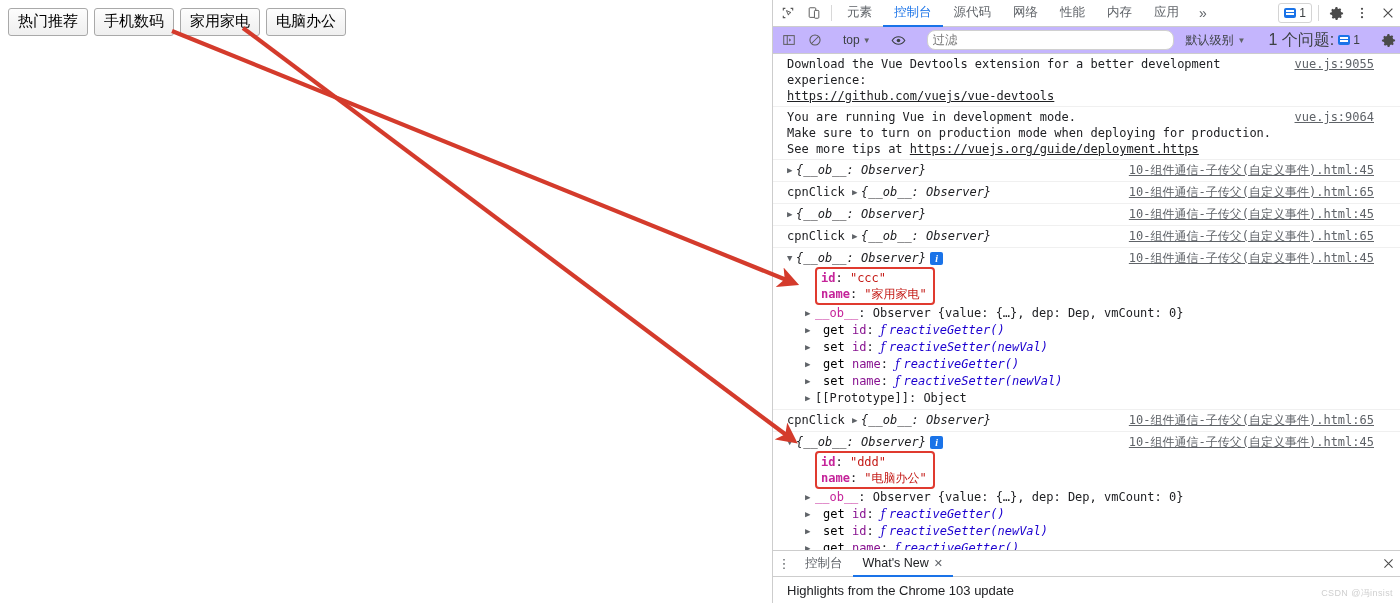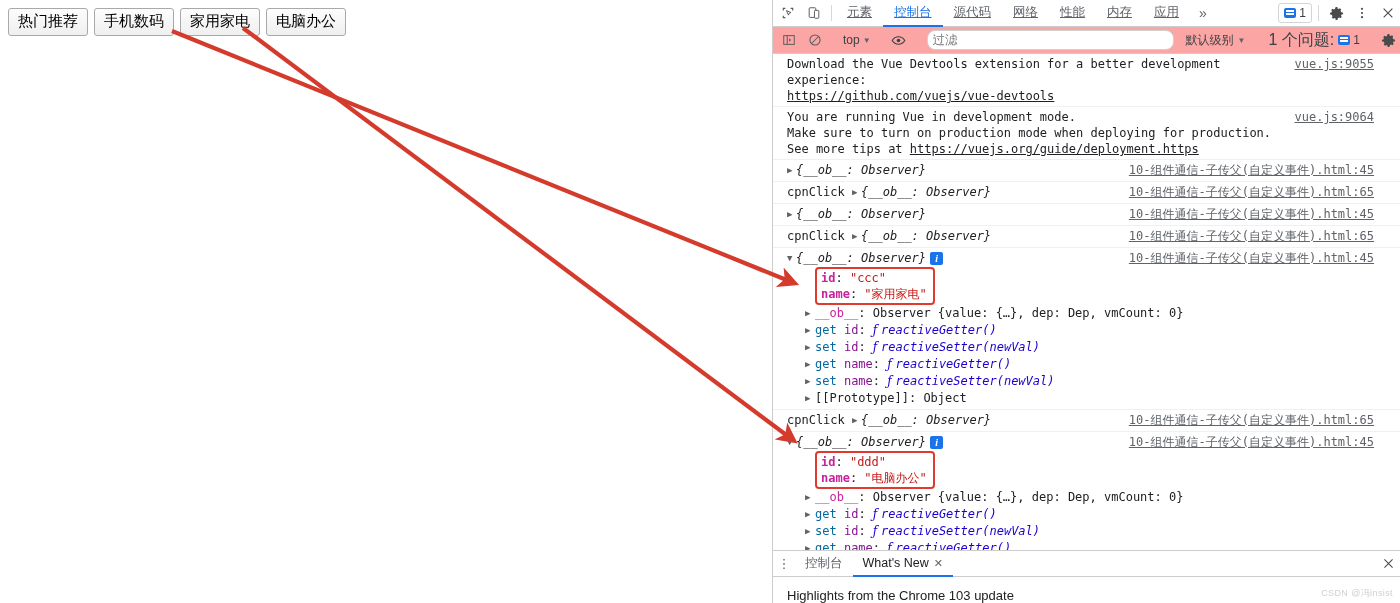--- a/index.html
+++ b/index.html
@@ -32,36 +32,36 @@
   #dt-tabstrip{
     height:26px;min-height:26px;display:flex;align-items:stretch;
     border-bottom:1px solid #cdcdcd;background:#fff;padding-left:2px;
   }
   .dt-iconbtn{
     width:26px;display:flex;align-items:center;justify-content:center;cursor:pointer;color:#5a5a5a;
   }
   .vsep{width:1px;background:#d8d8d8;margin:5px 4px;}
   .dt-tab{
     display:flex;align-items:center;padding:0 11px;font-size:12.5px;color:#5f6368;cursor:pointer;
-    border-bottom:2px solid transparent;margin-bottom:-1px;text-decoration:underline;
+    border-bottom:2px solid transparent;margin-bottom:-1px;
   }
   .dt-tab.active{color:#1a73e8;border-bottom-color:#1a73e8;}
   .dt-more{display:flex;align-items:center;padding:0 9px;color:#5f6368;font-size:14px;cursor:pointer;}
   .spacer{flex:1;}
   .badge-issues{
     display:flex;align-items:center;gap:3px;border:1px solid #d4d4d4;border-radius:3px;
     padding:1px 5px;margin:3px 2px;background:#fff;cursor:pointer;font-size:12px;color:#3c4043;
   }
   .sqicon{width:12px;height:10px;background:#1a73e8;border-radius:2px;position:relative;display:inline-block;}
   .sqicon:after{content:"";position:absolute;left:2px;top:2px;width:8px;height:1.5px;background:#fff;box-shadow:0 3px 0 #fff;}
 
   
   #dt-filterbar{
     height:26px;min-height:26px;display:flex;align-items:center;gap:0;
-    border-bottom:1px solid #cdcdcd;background:#fca5a5;padding-left:3px;
+    border-bottom:1px solid #cdcdcd;background:#c4b5fd;padding-left:3px;
   }
   .ctxsel{display:flex;align-items:center;gap:3px;font-size:12px;color:#3c4043;padding:0 6px;cursor:pointer;}
   .caret{font-size:8px;color:#5f6368;}
   #filter-input{
     flex:1;height:18px;border:1px solid #d0d0d0;border-radius:8px;margin:0 6px;
     font-size:12.5px;color:#202124;padding:0 5px;outline:none;background:#fff;
     font-family:"Liberation Sans","DejaVu Sans",sans-serif;
   }
   #filter-input::placeholder{color:#7a7a7a;}
   .lvlsel{display:flex;align-items:center;gap:4px;font-size:12px;color:#3c4043;padding:0 6px;cursor:pointer;white-space:nowrap;justify-content:center;}
@@ -87,41 +87,41 @@
   .objhead{font-style:italic;}
   .ibadge{
     display:inline-block;width:13px;height:13px;border-radius:2px;background:#1a73e8;color:#fff;
     font-family:"Liberation Serif",serif;font-size:10px;font-style:italic;font-weight:bold;
     text-align:center;line-height:13px;vertical-align:middle;margin-left:4px;
   }
   .propline{padding-left:28px;line-height:16px;color:#202124;white-space:nowrap;}
   .propline .tri{margin-left:-10px;margin-right:1px;}
   .key-purple{color:#881391;}
   .key-magenta{color:#c5249a;}
-  .key-gray{color:#0369a1;}
+  .key-gray{color:#000000;margin-left:8px;}
   .str{color:#c41a16;}
   .fnkw{color:#1c00cf;font-style:italic;font-family:"DejaVu Serif","Liberation Serif",serif;}
   .fnname{color:#1c00cf;font-style:italic;}
   .plain{color:#202124;}
   .bold{font-weight:bold;}
   .hl-red{
     display:inline-block;border:2px solid #e03a2f;border-radius:4px;padding:1px 6px 1px 4px;
   }
   .hlwrap{padding-left:28px;}
 
   
   #drawer{
     height:52px;min-height:52px;border-top:1px solid #cdcdcd;background:#fff;display:flex;flex-direction:column;
   }
   #drawer-tabs{height:25px;display:flex;align-items:stretch;border-bottom:1px solid #cdcdcd;}
   .dots{width:22px;display:flex;align-items:center;justify-content:center;color:#5f6368;font-size:13px;cursor:pointer;}
   .dwtab{display:flex;align-items:center;gap:5px;padding:0 10px;font-size:12.5px;color:#5f6368;cursor:pointer;border-bottom:2px solid transparent;margin-bottom:-1px;}
   .dwtab.active{color:#202124;border-bottom-color:#1a73e8;}
   .xmini{font-size:11px;color:#5f6368;}
-  #drawer-body{flex:1;display:flex;align-items:flex-end;padding-left:14px;position:relative;}
+  #drawer-body{flex:1;display:flex;align-items:center;padding-left:14px;position:relative;}
   #drawer-body .txt{font-size:13px;color:#202124;}
   #watermark{position:absolute;right:8px;bottom:3px;font-size:9px;color:#cfcfcf;letter-spacing:.4px;}
 
   
   #arrows{position:absolute;left:0;top:0;width:1400px;height:603px;pointer-events:none;}
 </style>
 </head>
 <body>
 
 <div id="root">

